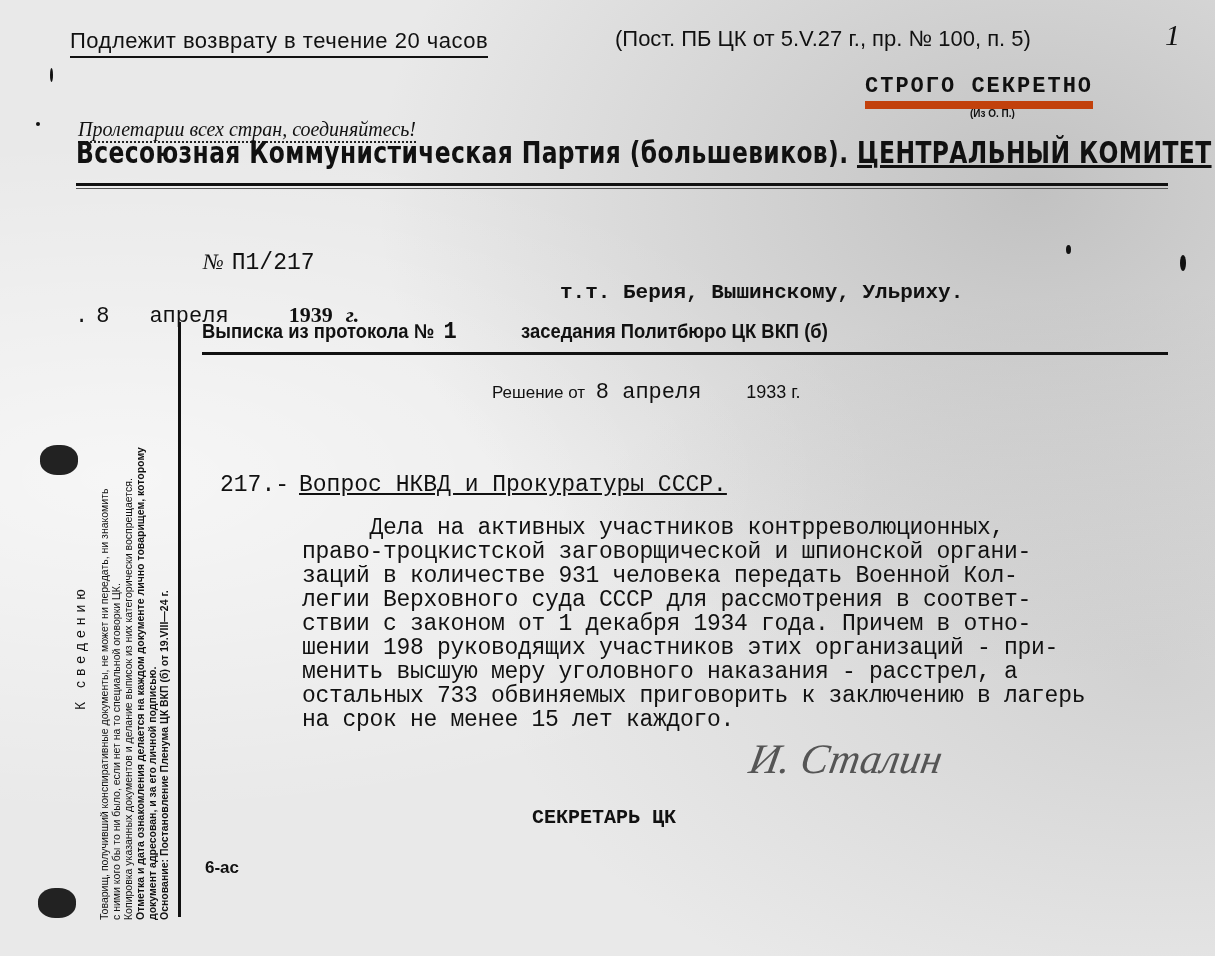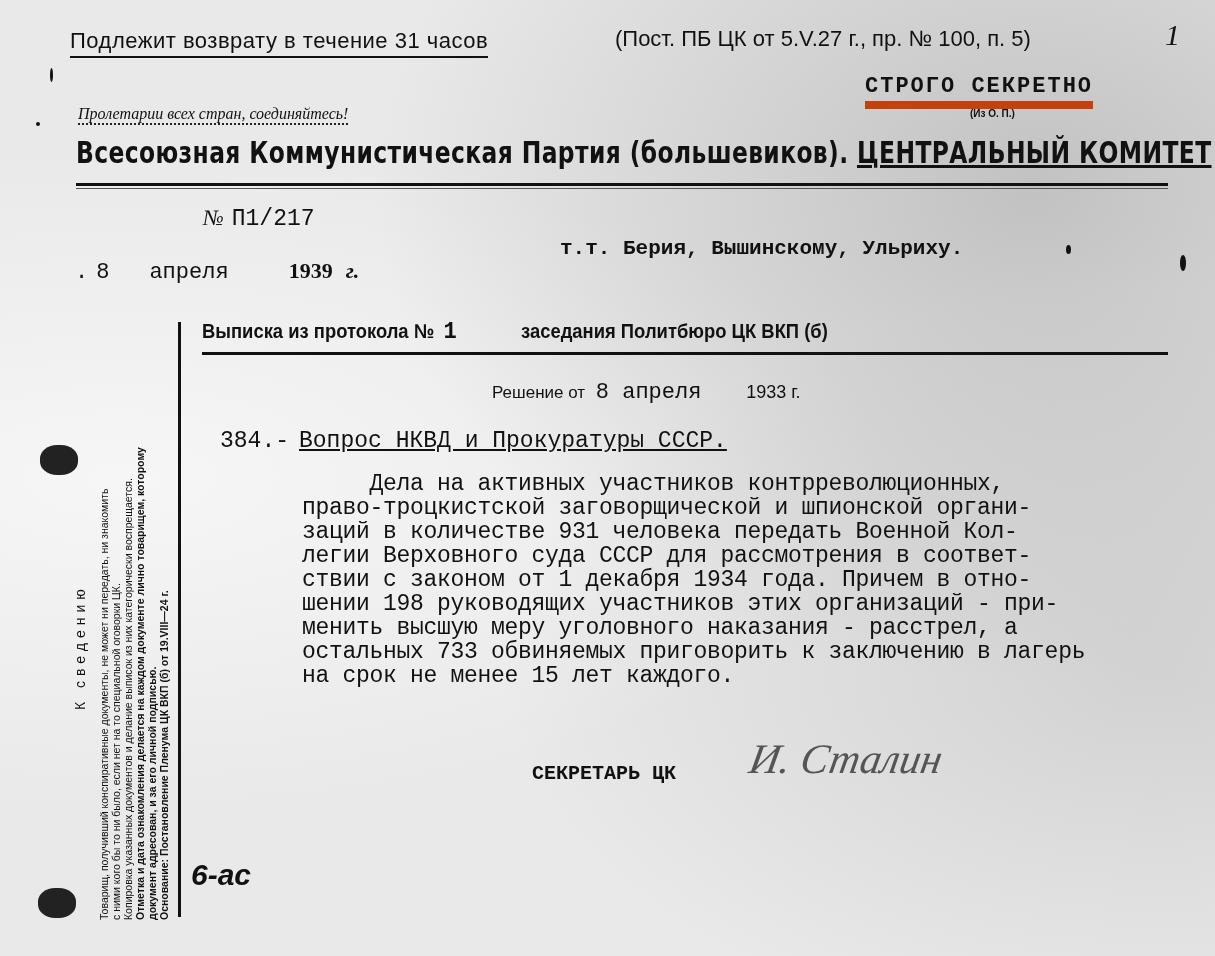--- a/index.html
+++ b/index.html
@@ -7,31 +7,31 @@
     width:1215px; height:956px; position:relative; overflow:hidden;
     background:#e9e9e9;
     background-image:
       radial-gradient(ellipse at 85% 20%, rgba(120,120,120,0.35) 0%, rgba(120,120,120,0) 45%),
       radial-gradient(ellipse at 95% 70%, rgba(140,140,140,0.25) 0%, rgba(140,140,140,0) 40%),
       radial-gradient(ellipse at 10% 50%, rgba(255,255,255,0.6) 0%, rgba(255,255,255,0) 50%);
     color:#111;
     font-family:"Liberation Sans", sans-serif;
   }
   .abs { position:absolute; white-space:nowrap; }
-  .mono { font-family:"Liberation Mono", "DejaVu Sans Mono", monospace; }
+  .mono { font-family:"Liberation Mono", "DejaVu Sans Mono", monospace;margin-top:44px; }
   .serif { font-family:"Liberation Serif", "DejaVu Serif", serif; }
 
   #return-note { left:70px; top:28px; font-size:22px; letter-spacing:0.5px; border-bottom:2px solid #111; padding-bottom:2px; }
   #resolution-ref { left:615px; top:26px; font-size:22px; }
   #page-number-mark { left:1165px; top:18px; font-size:30px; font-style:italic; font-family:"Liberation Serif", serif; }
 
   #classification { left:865px; top:74px; font-size:22px; font-weight:bold; letter-spacing:2px; border-bottom:8px solid #c2410c; padding-bottom:2px; font-family:"Liberation Mono", monospace; }
   #classification-sub { left:970px; top:108px; font-size:10px; font-weight:bold; }
 
-  #slogan { left:78px; top:105px; font-size:16px; font-style:italic; font-family:"Liberation Serif", serif; border-bottom:2px dotted #222; }
+  #slogan { left:78px; top:118px; font-size:20px; font-style:italic; font-family:"Liberation Serif", serif; border-bottom:2px dotted #222; }
 
   #party-header { left:76px; top:135px; font-size:30px; font-family:"DejaVu Sans", sans-serif; font-weight:bold; transform:scaleX(0.78); transform-origin:left top; letter-spacing:0.5px; }
   #party-header .cc { text-decoration:underline; }
   #header-rule { left:76px; top:183px; width:1092px; height:3px; background:#111; }
   #header-rule2 { left:76px; top:188px; width:1092px; height:1px; background:#555; }
 
   #doc-number { left:203px; top:205px; font-size:23px; }
   #doc-number .no { font-family:"Liberation Serif", serif; font-style:italic; font-size:22px; margin-right:8px; }
   #doc-date { left:75px; top:258px; font-size:22px; }
   #doc-date .day { margin-left:8px; margin-right:40px; }
@@ -49,35 +49,35 @@
   #decision-line .y { font-size:18px; }
 
   #item-title { left:220px; top:428px; font-size:23px; }
   #item-title .u { text-decoration:underline; margin-left:10px; }
 
   #body-text { left:302px; top:472px; font-size:23px; line-height:24px; white-space:pre; letter-spacing:-0.3px; }
 
   #signature-label { left:532px; top:762px; font-size:20px; font-weight:bold; }
   #signature { left:750px; top:735px; font-size:42px; font-style:italic; color:#555; font-family:"Liberation Serif", serif; transform:skewX(-10deg); }
 
-  #code-mark { left:191px; top:858px; font-size:30px; font-weight:bold;font-style:italic; }
+  #code-mark { left:205px; top:858px; font-size:17px; font-weight:bold; }
 
   #side-label { left:72px; top:710px; font-size:14px; letter-spacing:5px; transform:rotate(-90deg); transform-origin:left top; }
   #side-notice { left:98px; top:920px; font-size:10.5px; line-height:12px; transform:rotate(-90deg); transform-origin:left top; width:600px; white-space:normal; }
   #side-notice div { white-space:nowrap; }
 
   .punch { position:absolute; width:38px; height:30px; border-radius:45%; background:#222; }
   #punch-top { left:40px; top:445px; }
   #punch-bottom { left:38px; top:888px; }
   .speck { position:absolute; background:#111; border-radius:50%; }
 </style>
 </head>
 <body>
 
-<div class="abs" id="return-note">Подлежит возврату в течение 31 часов</div>
+<div class="abs" id="return-note">Подлежит возврату в течение 20 часов</div>
 <div class="abs" id="resolution-ref">(Пост. ПБ ЦК от 5.V.27 г., пр. № 100, п. 5)</div>
 <div class="abs" id="page-number-mark">1</div>
 
 <div class="abs" id="classification">СТРОГО СЕКРЕТНО</div>
 <div class="abs" id="classification-sub">(Из О. П.)</div>
 
 <div class="abs" id="slogan">Пролетарии всех стран, соединяйтесь!</div>
 
 <div class="abs" id="party-header">
   <span>Всесоюзная Коммунистическая Партия (большевиков).</span>
@@ -111,21 +111,21 @@
 </div>
 <div class="abs" id="extract-rule"></div>
 
 <div class="abs" id="decision-line">
   <span>Решение от</span>
   <span class="d mono">8 апреля</span>
   <span class="y">1933 г.</span>
 </div>
 
 <div class="abs mono" id="item-title">
-  <span>384.-</span><span class="u">Вопрос НКВД и Прокуратуры СССР.</span>
+  <span>217.-</span><span class="u">Вопрос НКВД и Прокуратуры СССР.</span>
 </div>
 
 <div class="abs mono" id="body-text"><div>     Дела на активных участников контрреволюционных,</div><div>право-троцкистской заговорщической и шпионской органи-</div><div>заций в количестве 931 человека передать Военной Кол-</div><div>легии Верховного суда СССР для рассмотрения в соответ-</div><div>ствии с законом от 1 декабря 1934 года. Причем в отно-</div><div>шении 198 руководящих участников этих организаций - при-</div><div>менить высшую меру уголовного наказания - расстрел, а</div><div>остальных 733 обвиняемых приговорить к заключению в лагерь</div><div>на срок не менее 15 лет каждого.</div></div>
 
 <div class="abs mono" id="signature-label">СЕКРЕТАРЬ ЦК</div>
 <div class="abs" id="signature">И. Сталин</div>
 
 <div class="abs" id="code-mark">6-ас</div>
 
 <div class="punch" id="punch-top"></div>

